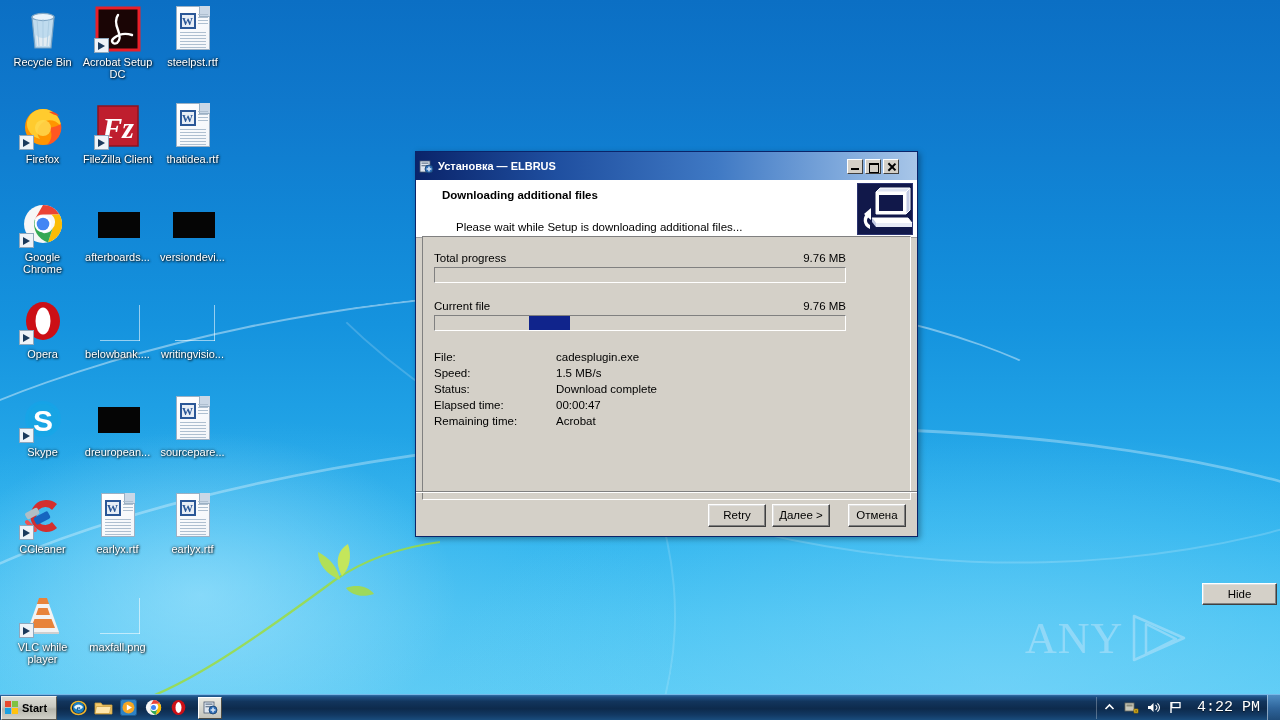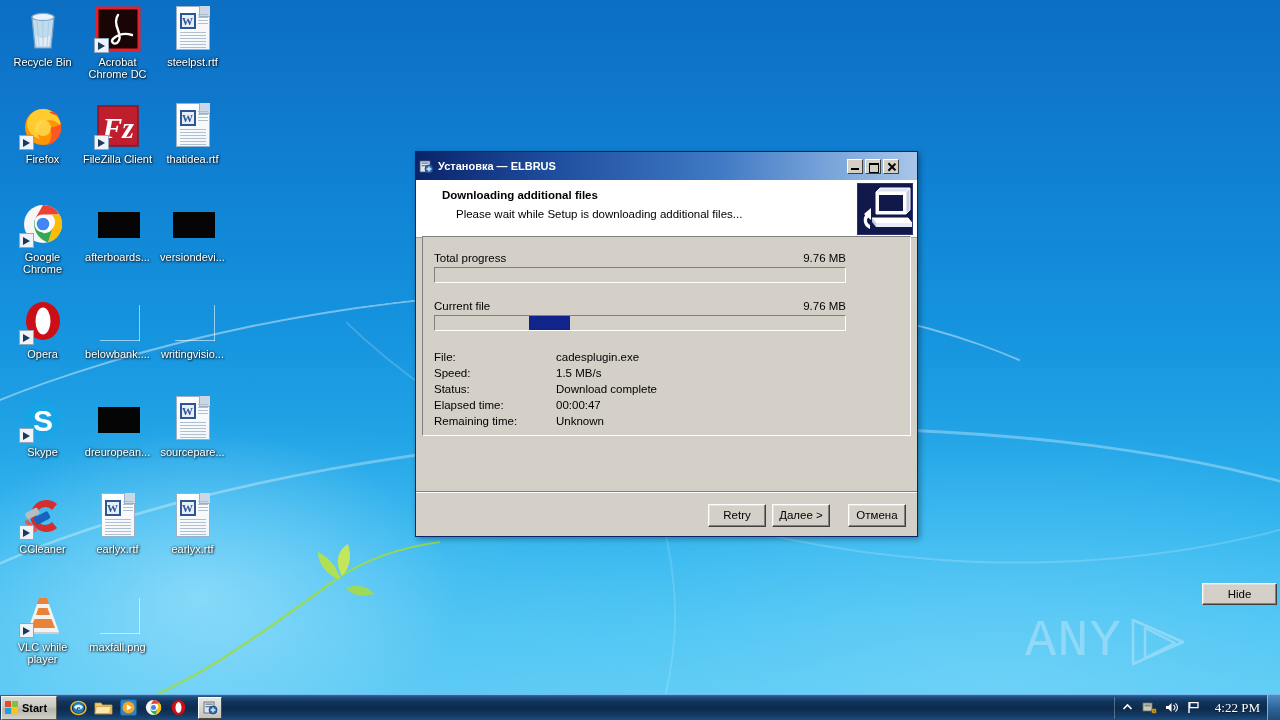--- a/index.html
+++ b/index.html
@@ -214,43 +214,43 @@
     height: 26px; padding-right: 0;
   }
   .tray-inner {
     display: flex; align-items: center; gap: 7px;
     padding: 0 7px 0 5px;
     border-left: 1px solid rgba(255,255,255,0.28);
     height: 22px;
   }
   .tray-ico { width: 15px; height: 15px; position: relative; cursor: default; }
   #clock {
-    font-size: 13px; color: #ffffff; padding: 0 7px;
-    font-family: Liberation Serif, serif;
+    font-size: 15px; color: #ffffff; padding: 0 7px;
+    font-family: Liberation Mono, monospace;
     text-shadow: 0 1px 1px rgba(0,0,0,0.6);
     cursor: default;
   }
   #show-desktop {
     width: 13px; height: 26px;
     background: linear-gradient(180deg,#4e8ec4 0%,#2f659b 50%,#1e4a77 100%);
     border-left: 1px solid rgba(255,255,255,0.45);
     cursor: default;
   }
 
   
   #watermark {
     position: absolute; left: 1025px; top: 612px;
     display: flex; align-items: center; gap: 5px;
     opacity: 0.40;
     pointer-events: none;
   }
   .wm-text {
-    font-size: 52px; letter-spacing: 1px;
+    font-size: 44px; letter-spacing: 1px;
     color: #d8ecfb;
-    font-family: Liberation Mono, monospace;
+    font-family: Liberation Serif, serif;
     font-weight: 400;
   }
 
   
   #installer {
     position: absolute;
     left: 415px; top: 151px;
     width: 503px; height: 386px;
     background: #d4d0c8;
     border: 1px solid #0a246a;
@@ -302,36 +302,36 @@
     background: #ffffff;
     border-bottom: 1px solid #a0a0a0;
     display: flex; align-items: stretch;
     position: relative;
   }
   #header-texts {
     flex: 1 1 auto; padding: 9px 0 0 26px;
   }
   #header-title {
     font-size: 11.5px; font-weight: bold; color: #000;
-    margin-bottom: 7px;
+    margin-bottom: 20px;
   }
   #header-sub {
     font-size: 11.5px; color: #000; padding-left: 14px;
   }
   #header-icon {
     width: 56px; height: 52px; margin: 3px 4px 0 0;
     background: #11184a;
     border: 1px solid #2b3370;
     position: relative; flex: 0 0 auto;
   }
 
   #body-panel {
     position: absolute;
     left: 6px; top: 84px;
-    width: 489px; height: 200px;
+    width: 489px; height: 264px;
     background: #d4d0c8;
     border-top: 1px solid #808080;
     border-left: 1px solid #808080;
     border-right: 1px solid #ffffff;
     border-bottom: 1px solid #ffffff;
   }
   .prog-row {
     position: absolute; left: 11px; width: 412px;
   }
   .prog-head {
@@ -420,21 +420,21 @@
         <path d="M17 30 C 20 34, 28 34, 31 30 L30 41 L18 41 Z" fill="#e9eef2" opacity="0.85"></path>
         <path d="M18 14 L20 41 M24 14 L24 41 M30 14 L28 41" stroke="#a8c9e0" stroke-width="1" fill="none" opacity="0.8"></path>
       </svg></div>
         <div class="icon-label">Recycle Bin</div>
       </div>
       <div class="icon-cell" style="left: 80px; top: 5px;">
         <div class="icon-img"><svg viewBox="0 0 48 48" width="48" height="48">
         <rect x="3" y="3" width="42" height="42" fill="#1a0505" stroke="#e8202a" stroke-width="3"></rect>
         <path d="M24 10 C 21 14, 22 20, 24 25 C 26 30, 27 35, 23 38 C 19 40, 16 36, 20 33 C 25 29, 32 28, 38 30" fill="none" stroke="#ffffff" stroke-width="2.4" stroke-linecap="round"></path>
       </svg><span class="shortcut"></span></div>
-        <div class="icon-label">Acrobat Chrome DC</div>
+        <div class="icon-label">Acrobat Setup DC</div>
       </div>
       <div class="icon-cell" style="left: 155px; top: 5px;">
         <div class="icon-img">
           <div class="doc-icon">
                 <div class="doc-w">W</div>
                 <div class="doc-lines-top">
               <i></i>
               <i></i>
               <i></i>
               <i></i>
@@ -723,21 +723,21 @@
           <div class="det-row">
             <span class="det-label">Status:</span>
             <span class="det-value">Download complete</span>
           </div>
           <div class="det-row">
             <span class="det-label">Elapsed time:</span>
             <span class="det-value">00:00:47</span>
           </div>
           <div class="det-row">
             <span class="det-label">Remaining time:</span>
-            <span class="det-value">Unknown</span>
+            <span class="det-value">Acrobat</span>
           </div>
         </div>
     </div>
 
     <div id="hide-button">Hide</div>
 
     <div id="footer-sep"></div>
     <div id="footer">
         <div class="fbtn">Retry</div>
         <div class="fbtn">Далее &gt;</div>

